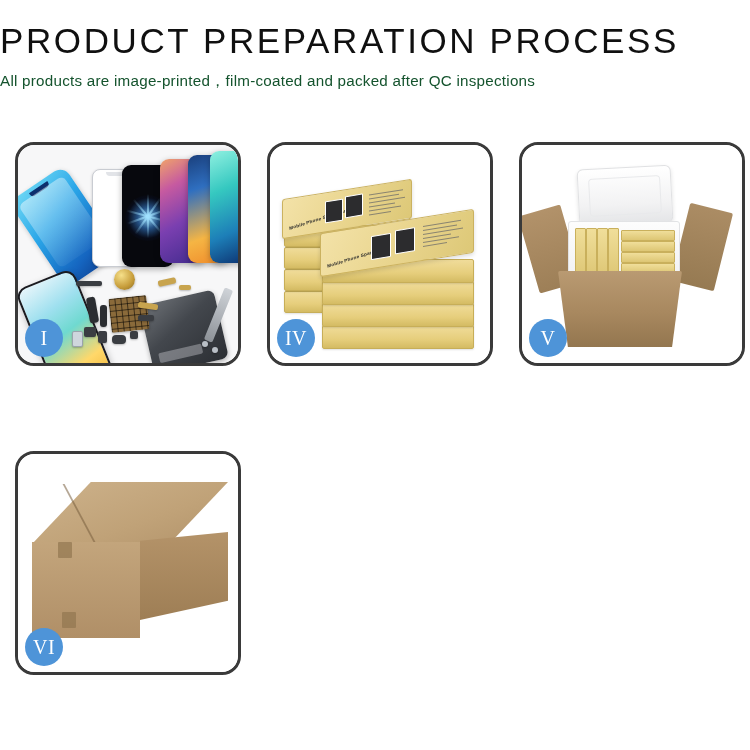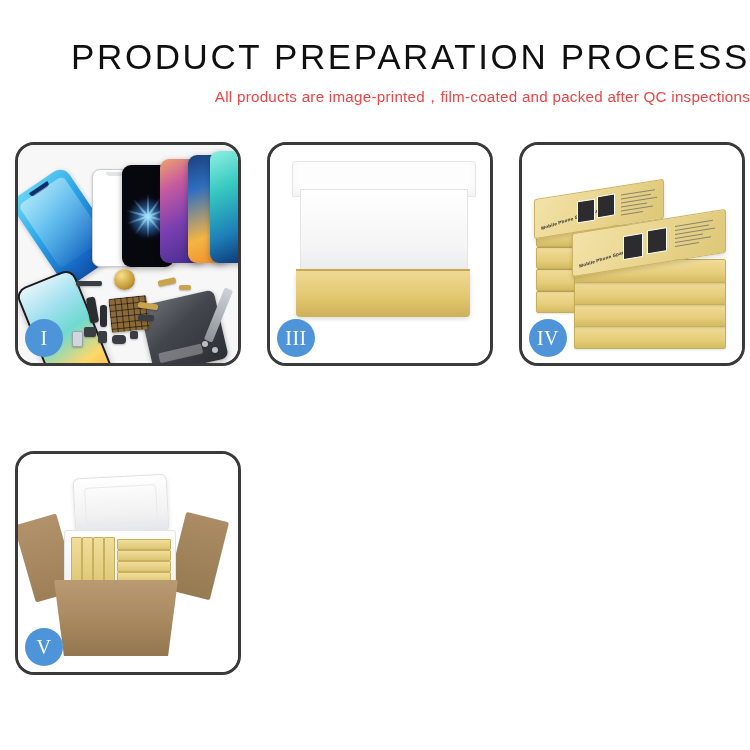--- a/index.html
+++ b/index.html
@@ -17,38 +17,38 @@
   .page {
     width: 750px;
     height: 750px;
     position: relative;
     background: #ffffff;
   }
   
   .header {
     position: absolute;
     top: 0; left: 0; right: 0;
-    text-align: right;
-    padding-top: 38px;
+    text-align: left;
+    padding-top: 22px;
   }
   .main-title {
     font-size: 35px;
     font-weight: 400;
     letter-spacing: 2.6px;
     color: #101010;
     line-height: 1.08;
     white-space: nowrap;
     font-family: "Liberation Sans", sans-serif;
   }
   .sub-title {
     margin-top: 11px;
     font-size: 15.2px;
     font-weight: 400;
     letter-spacing: 0.25px;
-    color: #ef4444;
+    color: #14532d;
     white-space: nowrap;
     font-family: "Liberation Sans", sans-serif;
   }
   
   .grid {
     position: absolute;
     top: 142px;
     left: 15px;
     width: 730px;
     display: grid;
@@ -422,31 +422,20 @@
         <div class="smallpart" style="left:120px;top:170px;width:16px;height:6px;"></div>
         <div class="smallpart" style="left:54px;top:186px;width:9px;height:14px;background:#cfd6dd;border:1px solid #9aa3ad"></div>
         <div class="screwdriver"></div>
         <div class="smallpart" style="left:184px;top:196px;width:6px;height:6px;border-radius:50%;background:#b9bfc6"></div>
         <div class="smallpart" style="left:194px;top:202px;width:6px;height:6px;border-radius:50%;background:#b9bfc6"></div>
       </div>
       <div class="badge">I</div>
     </div>
 
 
-    <div class="panel">
-      <div class="panel-media">
-        <div class="p3-bg"></div>
-        <div class="box3-lid"></div>
-        <div class="box3-liner"></div>
-        <div class="box3-edge"></div>
-        <div class="box3-foam"></div>
-        <div class="box3-body"></div>
-      </div>
-      <div class="badge">III</div>
-    </div>
 
     <div class="panel">
       <div class="panel-media">
         <div class="p4-bg"></div>
         <div class="stack">
 
           <div class="sbox" style="left:8px;  top:128px; width:120px; height:20px;"></div>
           <div class="sbox" style="left:8px;  top:106px; width:120px; height:20px;"></div>
           <div class="sbox" style="left:8px;  top:84px;  width:120px; height:20px;"></div>
           <div class="sbox" style="left:8px;  top:62px;  width:120px; height:20px;"></div>
@@ -502,15 +491,27 @@
           <div class="ybox" style="left:52px; top:8px;  width:52px; height:9px;"></div>
           <div class="ybox" style="left:52px; top:19px; width:52px; height:9px;"></div>
           <div class="ybox" style="left:52px; top:30px; width:52px; height:9px;"></div>
           <div class="ybox" style="left:52px; top:41px; width:52px; height:9px;"></div>
         </div>
         <div class="carton-body"></div>
       </div>
       <div class="badge">V</div>
     </div>
 
+    <div class="panel">
+      <div class="panel-media">
+        <div class="p6-bg"></div>
+        <div class="c6-top"></div>
+        <div class="c6-front"></div>
+        <div class="c6-side"></div>
+        <div class="c6-seam" style="left:60px; top:30px; width:2px; height:58px; transform:skewX(28deg)"></div>
+        <div class="c6-tape" style="left:40px; top:88px; width:14px; height:16px;"></div>
+        <div class="c6-tape" style="left:44px; top:158px; width:14px; height:16px;"></div>
+      </div>
+      <div class="badge">VI</div>
+    </div>
 
   </div>
 </div>
 
 </body></html>

